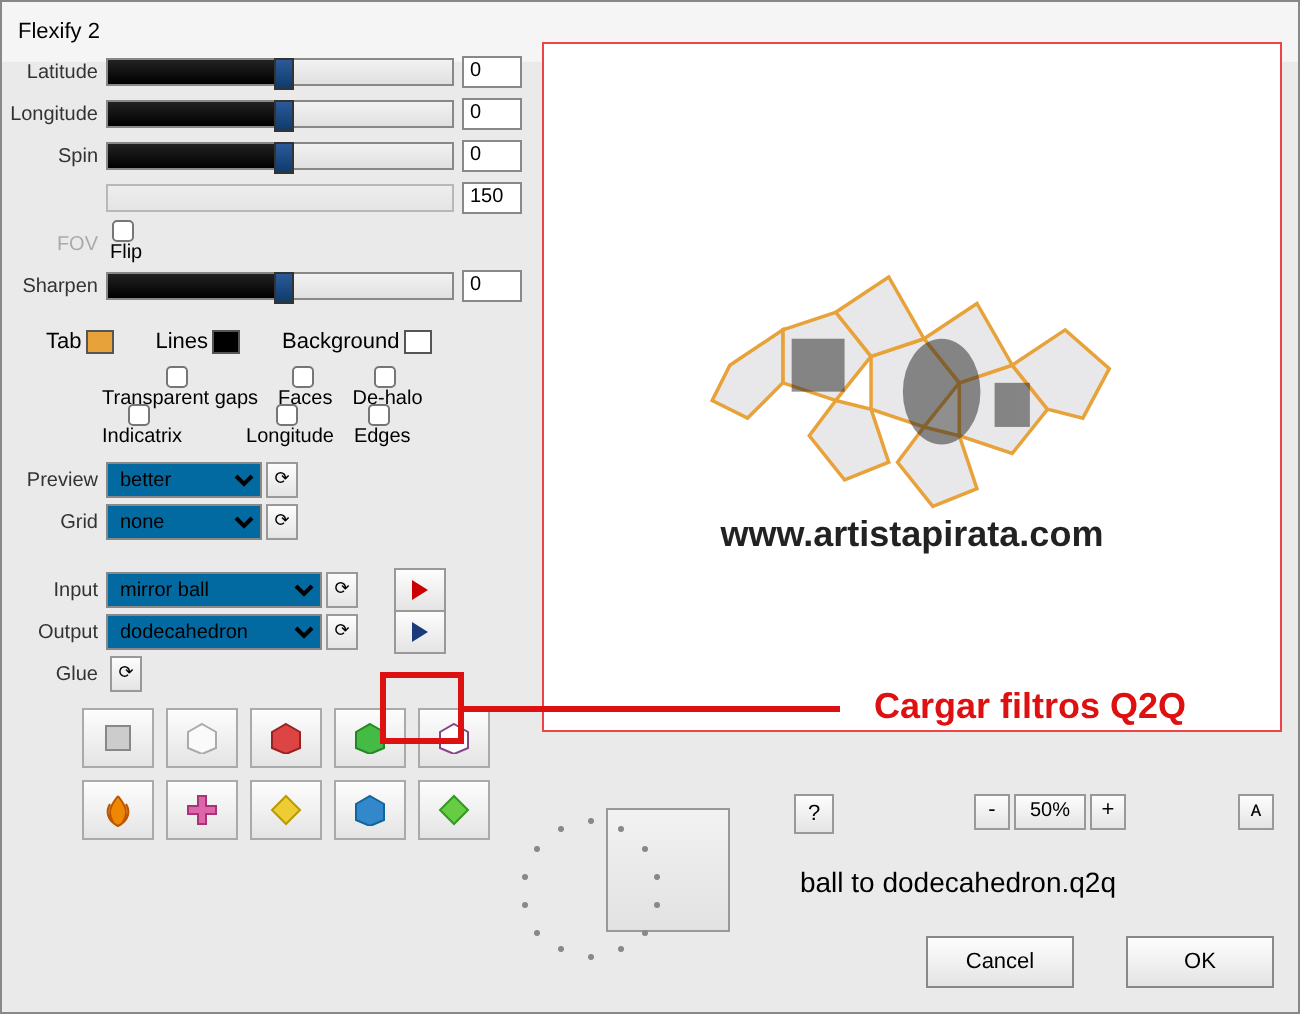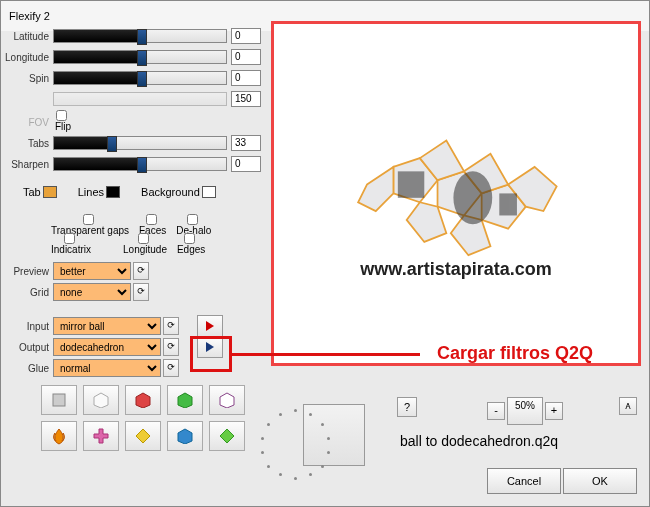--- a/index.html
+++ b/index.html
@@ -61,21 +61,21 @@
   }
   .chk {
     display: inline-flex;
     align-items: center;
     margin-right: 10px;
     font-size: 10px;
     flex-direction: column;
   }
   .chk input { margin: 0 3px 0 0; width: 11px; height: 11px; }
   .colorsw { width: 14px; height: 12px; border: 1px solid #555; display: inline-block; margin: 0 3px 0 2px; vertical-align: middle; }
-  .sel { height: 18px; font-size: 10px; border: 1px solid #888; background: #fdba74; padding: 0 2px; }
+  .sel { height: 18px; font-size: 10px; border: 1px solid #888; background: #0369a1; padding: 0 2px; }
   .smbtn {
     width: 16px; height: 18px;
     border: 1px solid #999;
     background: linear-gradient(#fdfdfd,#e4e4e4);
     font-size: 9px;
     line-height: 15px;
     text-align: center;
     margin-left: 2px;
     cursor: pointer;
   }
@@ -102,21 +102,21 @@
     border: 1px solid #aaa;
     background: linear-gradient(#fdfdfd,#e4e4e4);
     display: flex; align-items: center; justify-content: center;
     cursor: pointer;
   }
   .preview-area {
     position: absolute;
     left: 270px; top: 20px;
     width: 370px; height: 345px;
     background: #fff;
-    border: 3px solid #ef4444;
+    border: 1px solid #ef4444;
   }
   .watermark {
     position: absolute; left: 50%; top: 235px;
     transform: translateX(-50%);
     font-size: 18px; font-weight: bold; color: #222;
   }
   .redbox {
     position: absolute;
     left: 189px; top: 335px;
     width: 42px; height: 36px;
@@ -147,41 +147,41 @@
   .sqbtn {
     width: 18px; height: 18px;
     border: 1px solid #999;
     background: linear-gradient(#fdfdfd,#e4e4e4);
     text-align: center;
     line-height: 15px;
     cursor: pointer;
     font-size: 11px;
   }
   .zoomval {
-    width: 36px; height: 28px;
+    width: 36px; height: 18px;
     border: 1px solid #999;
     background: linear-gradient(#fdfdfd,#e4e4e4);
     text-align: center; line-height: 16px;
     font-size: 10px;
   }
   .abtn {
     position: absolute;
     right: 12px; top: 396px;
   }
   .status {
     position: absolute;
     right: 70px; top: 432px;
     font-size: 14px;
     text-align: center;
     width: 200px;
   }
   .btns {
     position: absolute;
     right: 12px; bottom: 12px;
-    display: flex; gap: 2px; justify-content: space-between;
+    display: flex; gap: 26px; justify-content: space-between;
   }
   .btn {
     width: 74px; height: 26px;
     border: 1px solid #888;
     background: linear-gradient(#fdfdfd,#e4e4e4);
     text-align: center; line-height: 24px;
     cursor: pointer;
     font-size: 11px;
   }
   .qbox {
@@ -254,37 +254,29 @@
   </div>
 
   <div class="row" style="margin:4px 0 4px 50px">
     <label class="chk">
         <input type="checkbox" style="">
         <span>Flip</span>
       </label>
   </div>
 
   <div class="row">
-    <div class="lbl">Tabs</div>
-    <div class="slider">
-        <div class="fill" style="width:33%"></div>
-        <div class="thumb" style="left:31%"></div>
-      </div>
-    <div class="valbox">33</div>
-  </div>
-  <div class="row">
     <div class="lbl">Sharpen</div>
     <div class="slider">
         <div class="fill" style="width:50%"></div>
         <div class="thumb" style="left:48%"></div>
       </div>
     <div class="valbox">0</div>
   </div>
 
-  <div class="row" style="margin:10px 0 16px 18px">
+  <div class="row" style="margin:10px 0 6px 18px">
     <span>Tab</span>
     <span class="colorsw" style="background:#e8a23a"></span>
     <span style="width:18px"></span>
     <span>Lines</span>
     <span class="colorsw" style="background:#000"></span>
     <span style="width:18px"></span>
     <span>Background</span>
     <span class="colorsw" style="background:#fff"></span>
   </div>
 
@@ -341,21 +333,20 @@
     <div class="lbl">Output</div>
     <select class="sel" style="width:108px"><option>dodecahedron</option></select>
     <div class="smbtn">⟳</div>
     <div style="width:18px"></div>
     <div class="playbtn">
         <div class="tri-blue"></div>
       </div>
   </div>
   <div class="row">
     <div class="lbl">Glue</div>
-    <select class="sel" style="width:108px"><option>normal</option></select>
     <div class="smbtn">⟳</div>
   </div>
 
   <div class="icongrid">
     <div class="iconbtn">
         <svg width="16" height="16">
           <rect x="2" y="2" width="12" height="12" fill="#ccc" stroke="#888"></rect>
         </svg>
       </div>
     <div class="iconbtn">

